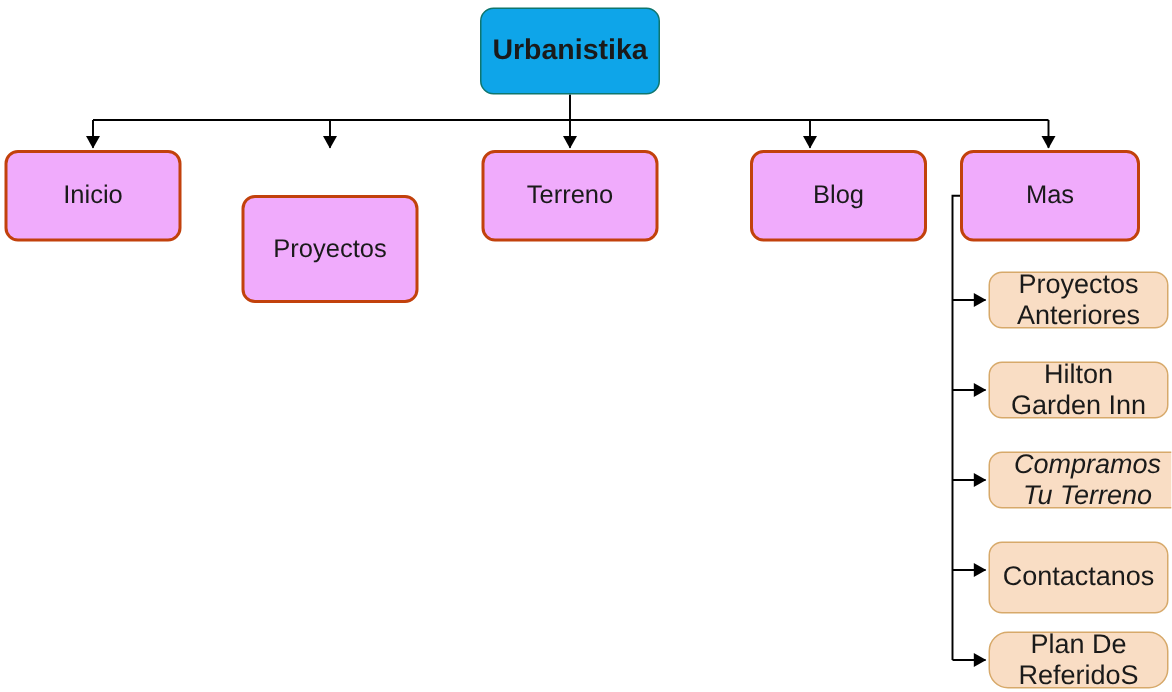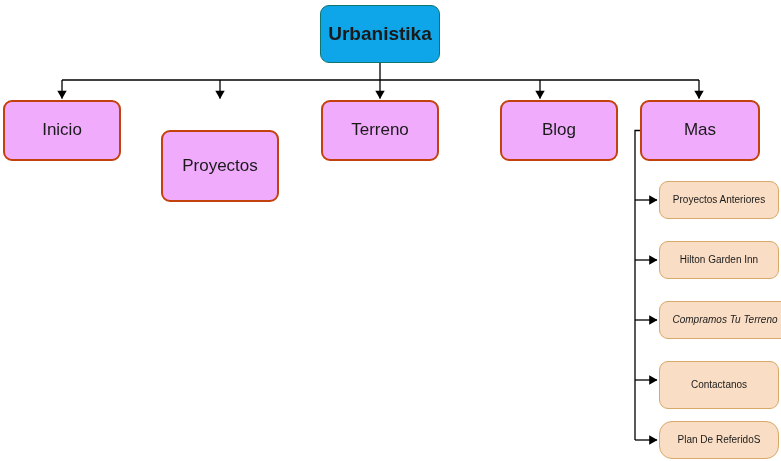--- a/index.html
+++ b/index.html
@@ -44,21 +44,21 @@
     font-size: 19px;
   }
   .node-l2 {
     background: #f0abfc;
     border: 2px solid #c2410c;
     font-size: 17px;
   }
   .node-l3 {
     background: #f9ddc4;
     border: 1px solid #d7a96a;
-    font-size: 10px;
+    font-size: 18px;
   }
   .node-label {
     display: block;
     width: 100%;
   }
 </style>
 </head>
 <body>
 
 <div id="canvas">

